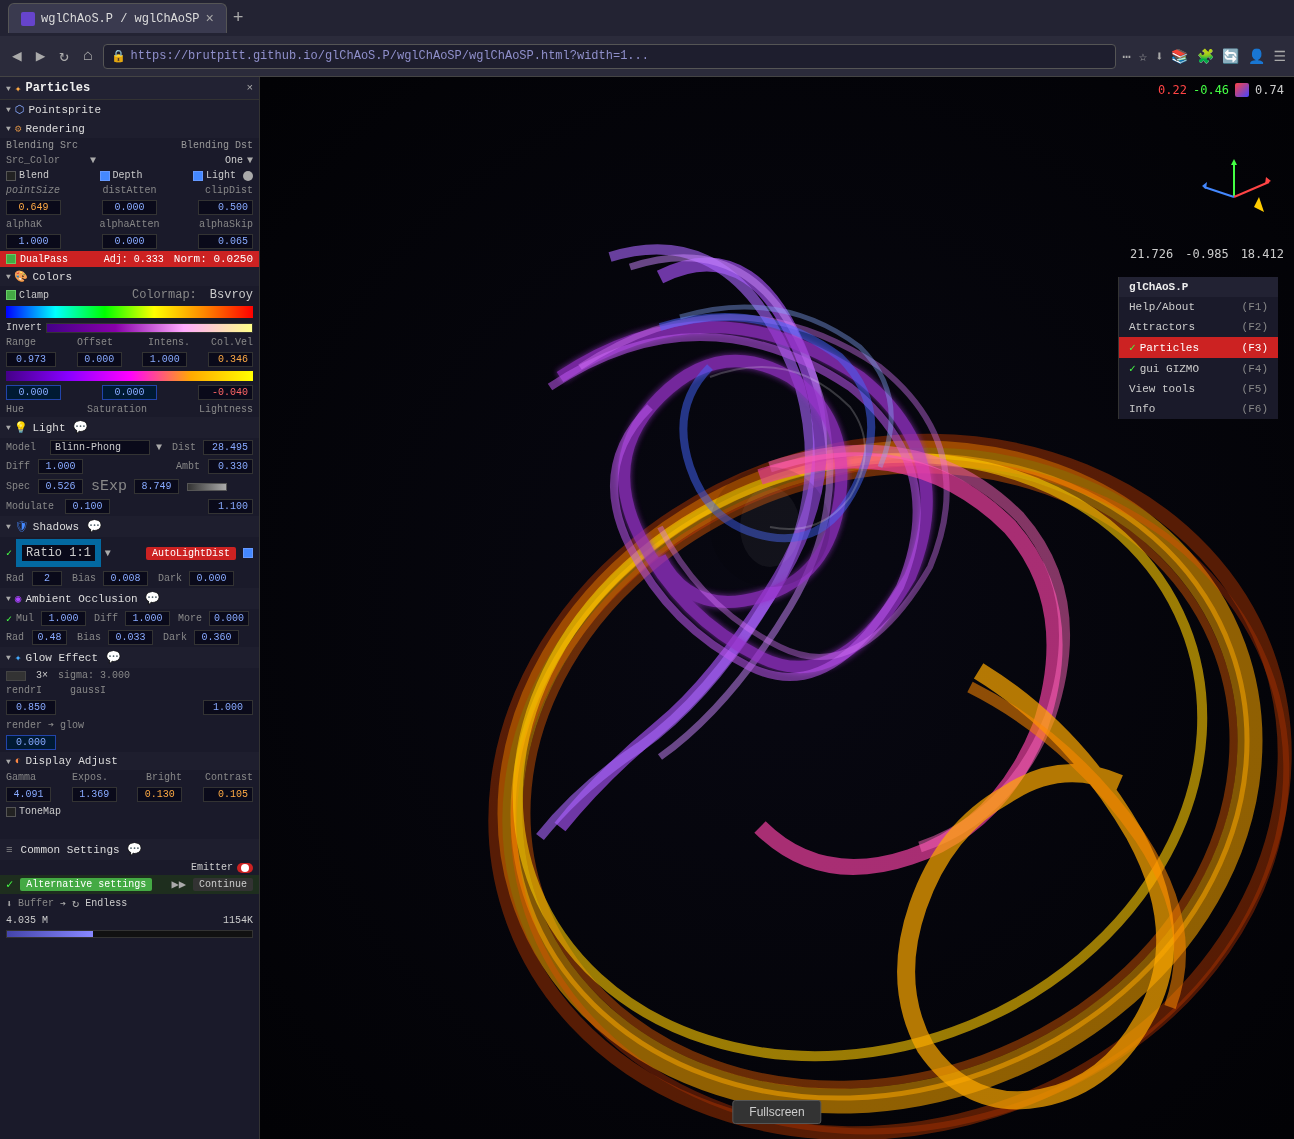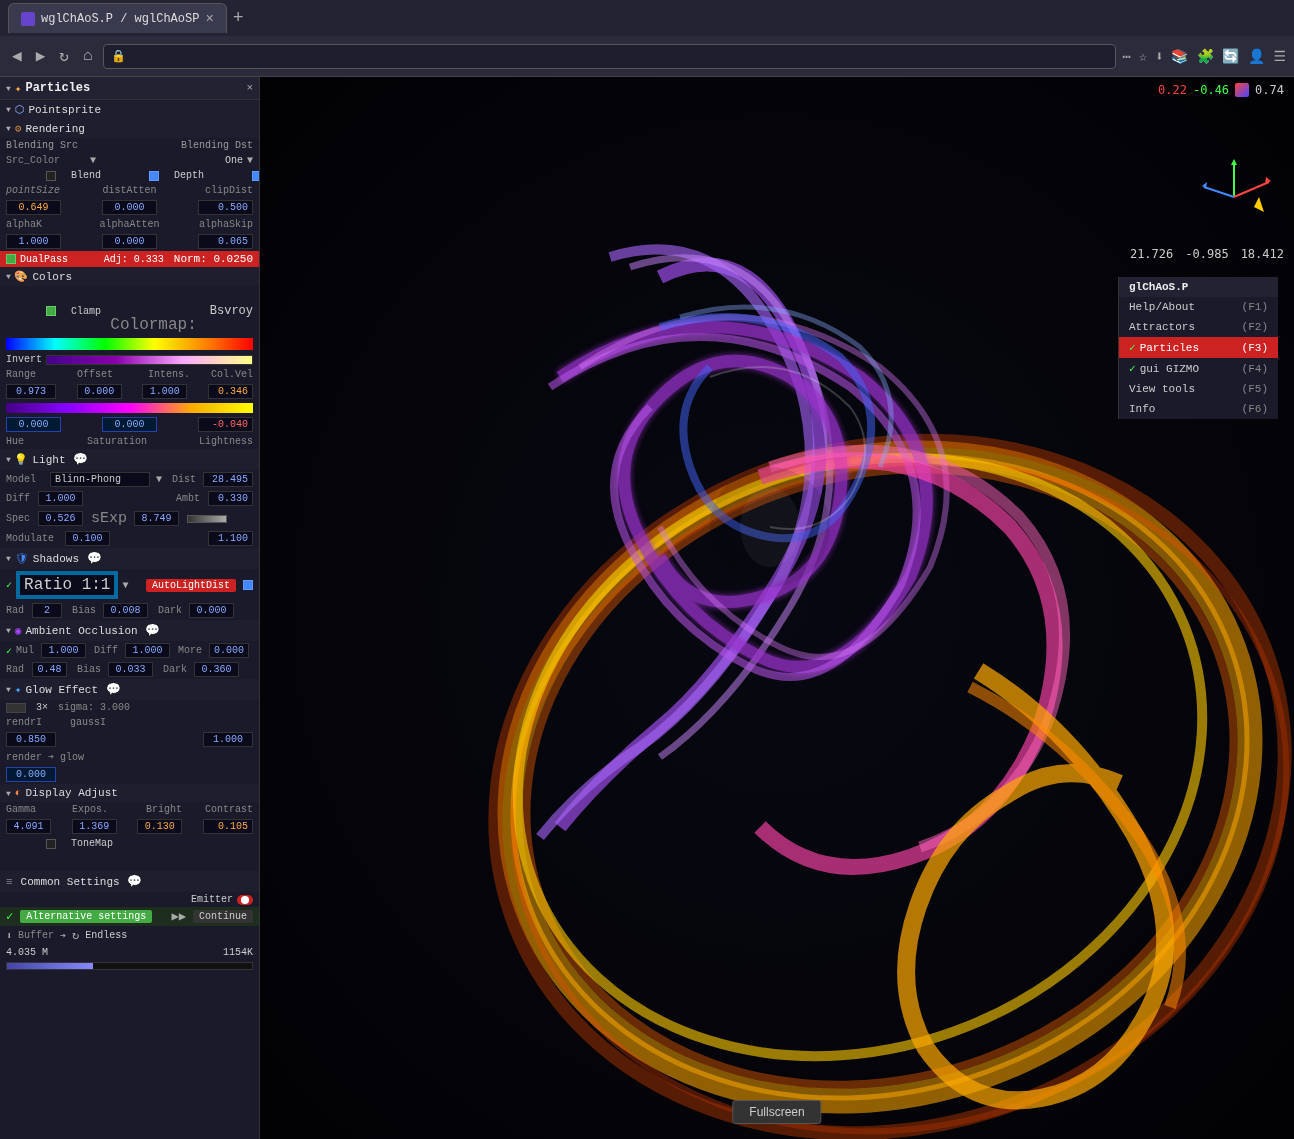--- a/index.html
+++ b/index.html
@@ -163,24 +163,23 @@
       text-align: center;
       min-width: 50px;
     }
     .value-box.highlight { color: #ffaa44; }
     .value-box.negative { color: #ff6666; }
     .value-box.blue { background: #001a33; border-color: #2244aa; }
 
     .checkbox-label {
       display: flex;
       align-items: center;
-      gap: 15px;
+      gap: 3px;
       color: #ccc;
       font-size: 10px;
-      margin-left: 40px;
     }
     .checkbox {
       width: 10px;
       height: 10px;
       border: 1px solid #555;
       background: #222;
     }
     .checkbox.checked { background: #4488ff; border-color: #6699ff; }
     .checkbox.checked-green { background: #44aa44; border-color: #66cc66; }
 
@@ -347,20 +346,21 @@
     </div>
     <span class="tab-new">+</span>
   </div>
   <div class="nav-bar">
     <span class="nav-btn">◀</span>
     <span class="nav-btn">▶</span>
     <span class="nav-btn">↻</span>
     <span class="nav-btn">⌂</span>
     <div class="address-bar">
       <span>🔒</span>
+      <span class="address-url">https://brutpitt.github.io/glChAoS.P/wglChAoSP/wglChAoSP.html?width=1...</span>
     </div>
     <div class="nav-icons">
       <span class="nav-icon">⋯</span>
       <span class="nav-icon">☆</span>
       <span class="nav-icon">⬇</span>
       <span class="nav-icon">📚</span>
       <span class="nav-icon">🧩</span>
       <span class="nav-icon">🔄</span>
       <span class="nav-icon">👤</span>
       <span class="nav-icon">☰</span>
@@ -464,21 +464,21 @@
       <span style="color:#ff8844;">🎨</span>
       <span class="section-title">Colors</span>
     </div>
 
     <div class="row">
       <span class="checkbox-label">
         <span class="checkbox checked-green" style="background:#44aa44;border-color:#66cc66;"></span>
         <span>Clamp</span>
       </span>
       <span style="flex:1;"></span>
-      <span style="color:#888;font-size:16px;margin-top:28px;">Colormap:</span>
+      <span style="color:#888;font-size:12px;">Colormap:</span>
       <span style="color:#ccc;font-size:12px;margin-left:9px;">Bsvroy</span>
     </div>
 
     <div class="gradient-bar"></div>
 
     <div class="row">
       <span style="color:#ccc;font-size:10px;min-width:35px;">Invert</span>
       <div style="flex:1;height:10px;background:linear-gradient(to right,#440088,#8800aa,#ffaaff,#ffff88);border:1px solid #333;"></div>
     </div>
 
@@ -554,21 +554,21 @@
 
     <div class="section-header">
       <span class="triangle">▼</span>
       <span style="color:#4488ff;">🛡</span>
       <span class="section-title">Shadows</span>
       <span style="margin-left:4px;color:#888;font-size:12px;">💬</span>
     </div>
 
     <div class="row">
       <span style="color:#44ff44;font-size:10px;">✓</span>
-      <span style="background:#0a0a1a;border:4px solid #0369a1;color:#ccc;font-size:16px;padding:1px 4px;min-width:55px;">Ratio 1:1</span>
+      <span style="background:#0a0a1a;border:6px solid #0369a1;color:#ccc;font-size:12px;padding:1px 4px;min-width:55px;">Ratio 1:1</span>
       <span style="color:#aaa;font-size:10px;">▼</span>
       <span style="flex:1;"></span>
       <span style="background:#cc2222;color:#fff;font-size:10px;padding:1px 6px;border-radius:2px;">AutoLightDist</span>
       <span class="checkbox checked" style="margin-left:3px;"></span>
     </div>
 
     <div class="row">
       <span style="color:#888;font-size:10px;min-width:22px;">Rad</span>
       <span class="value-box" style="min-width:30px;">2</span>
       <span style="color:#888;font-size:10px;margin-left:6px;">Bias</span>

